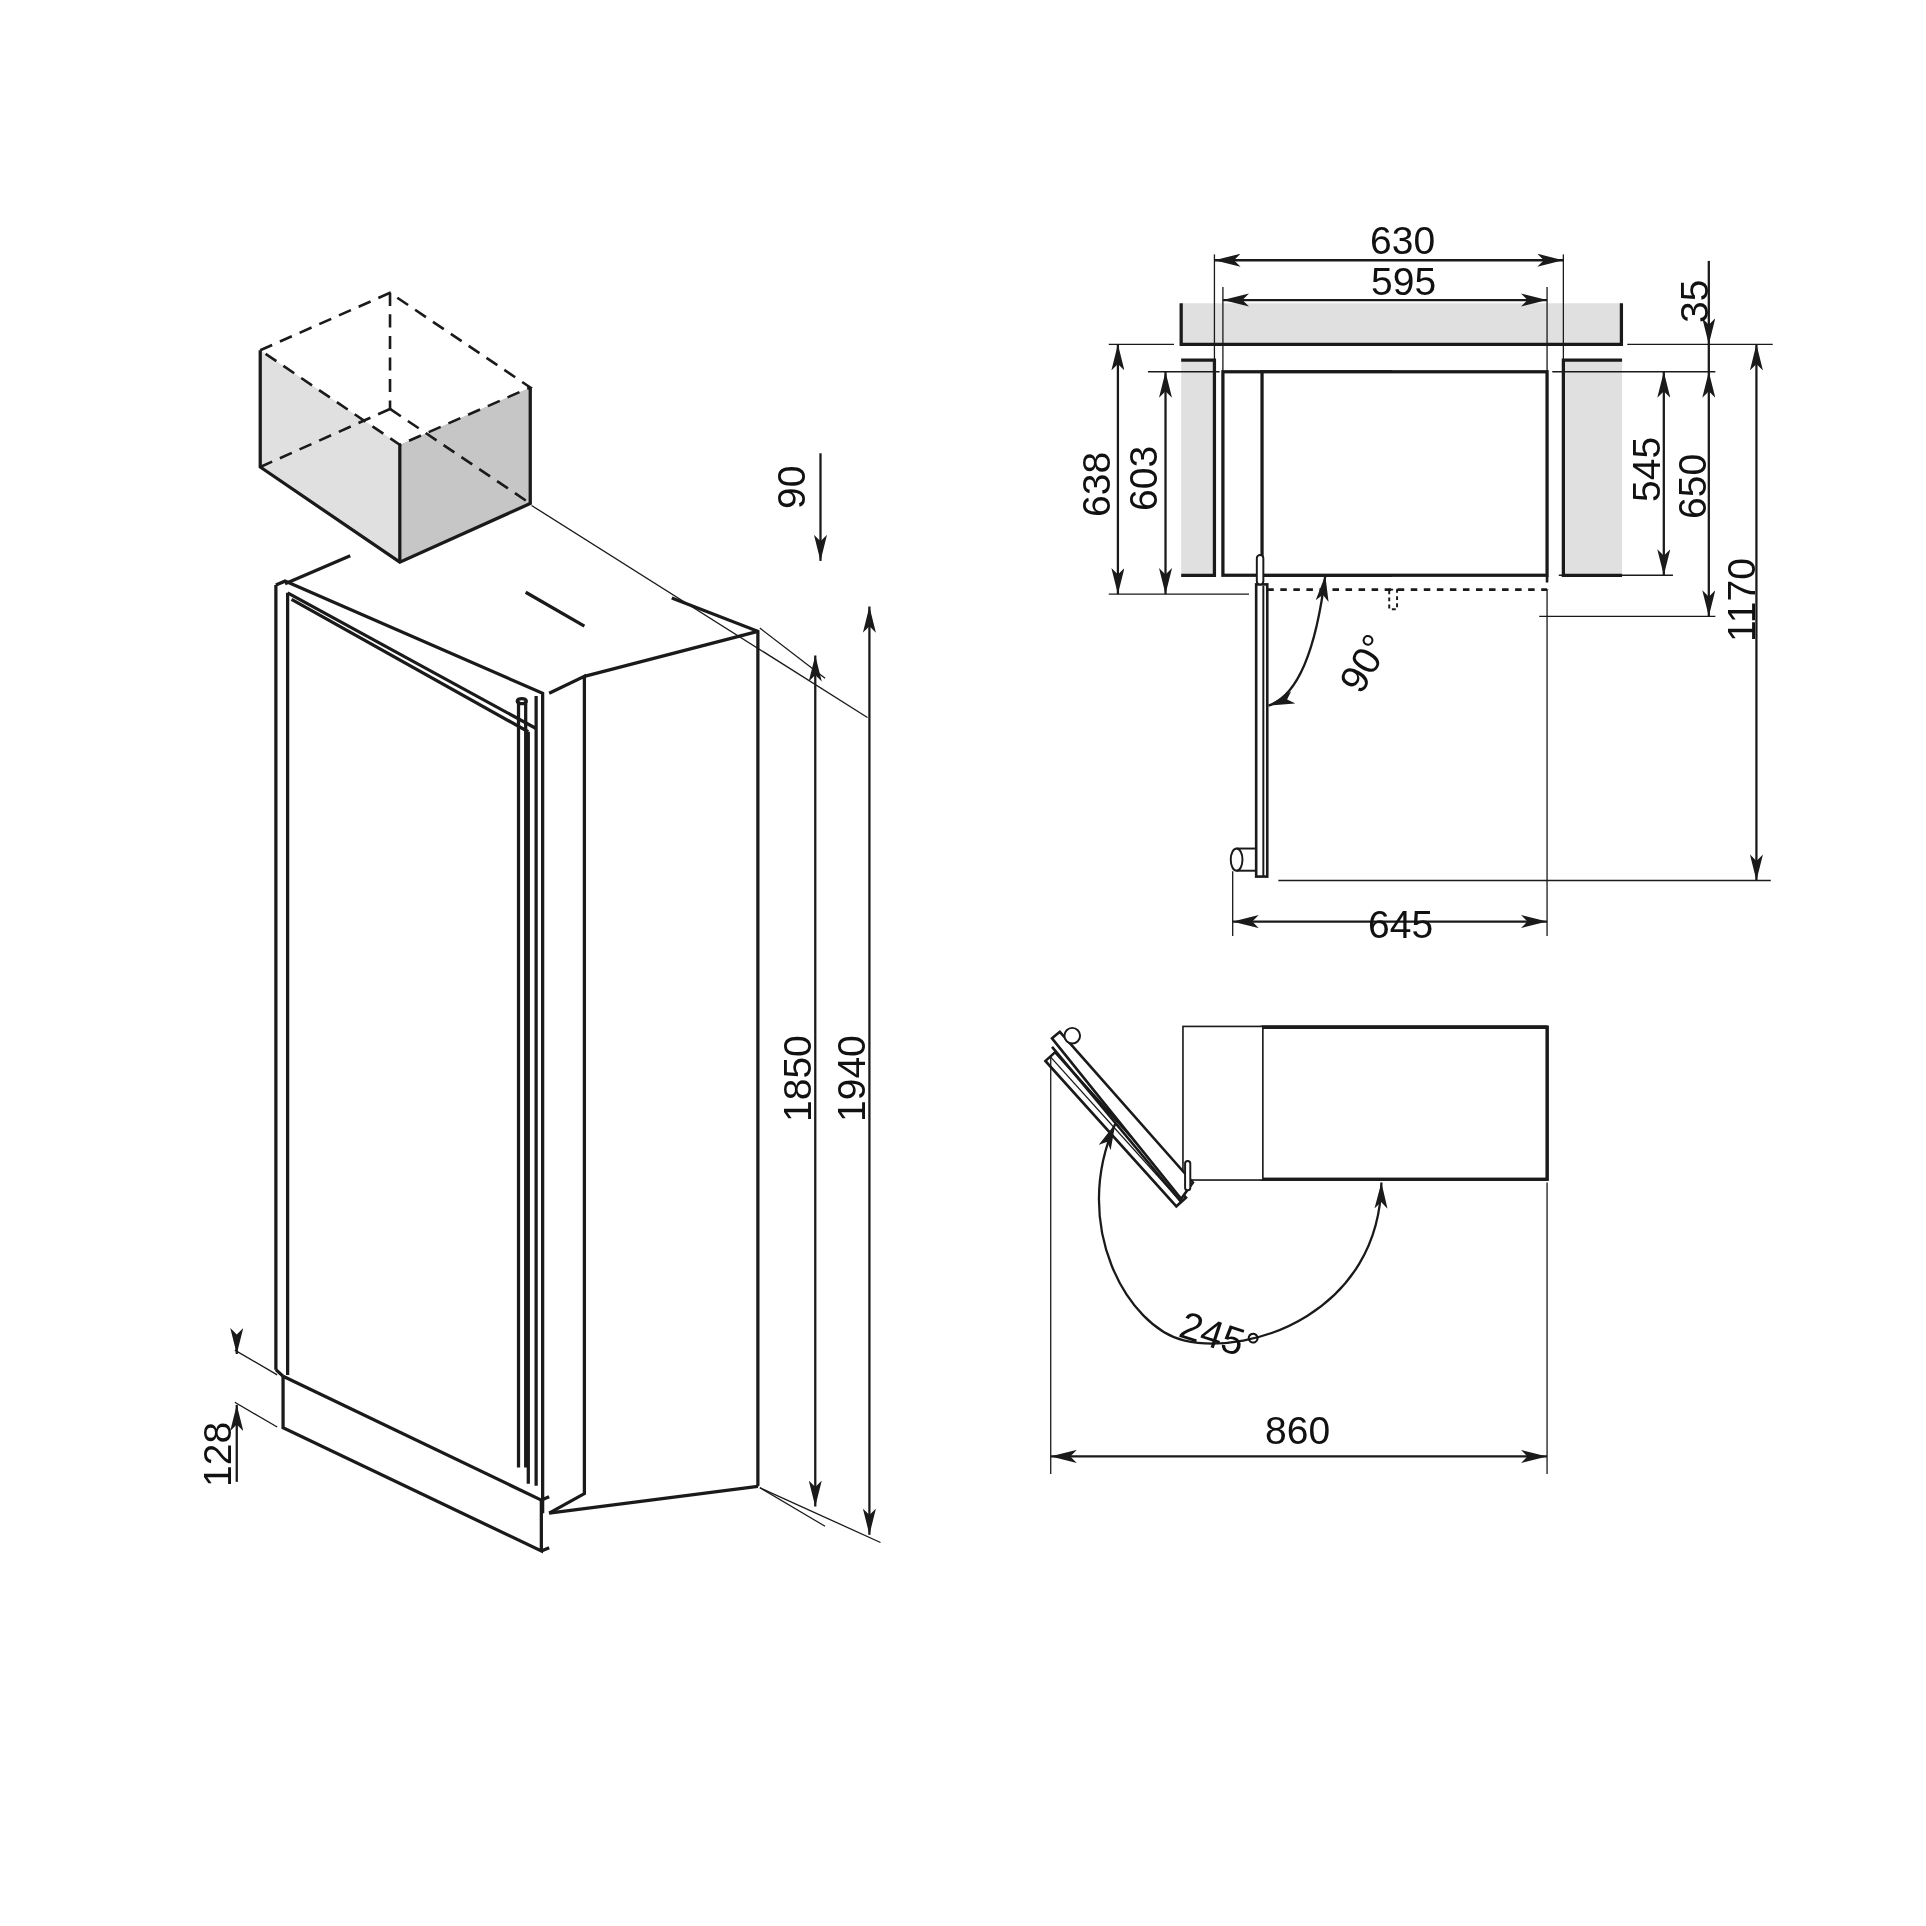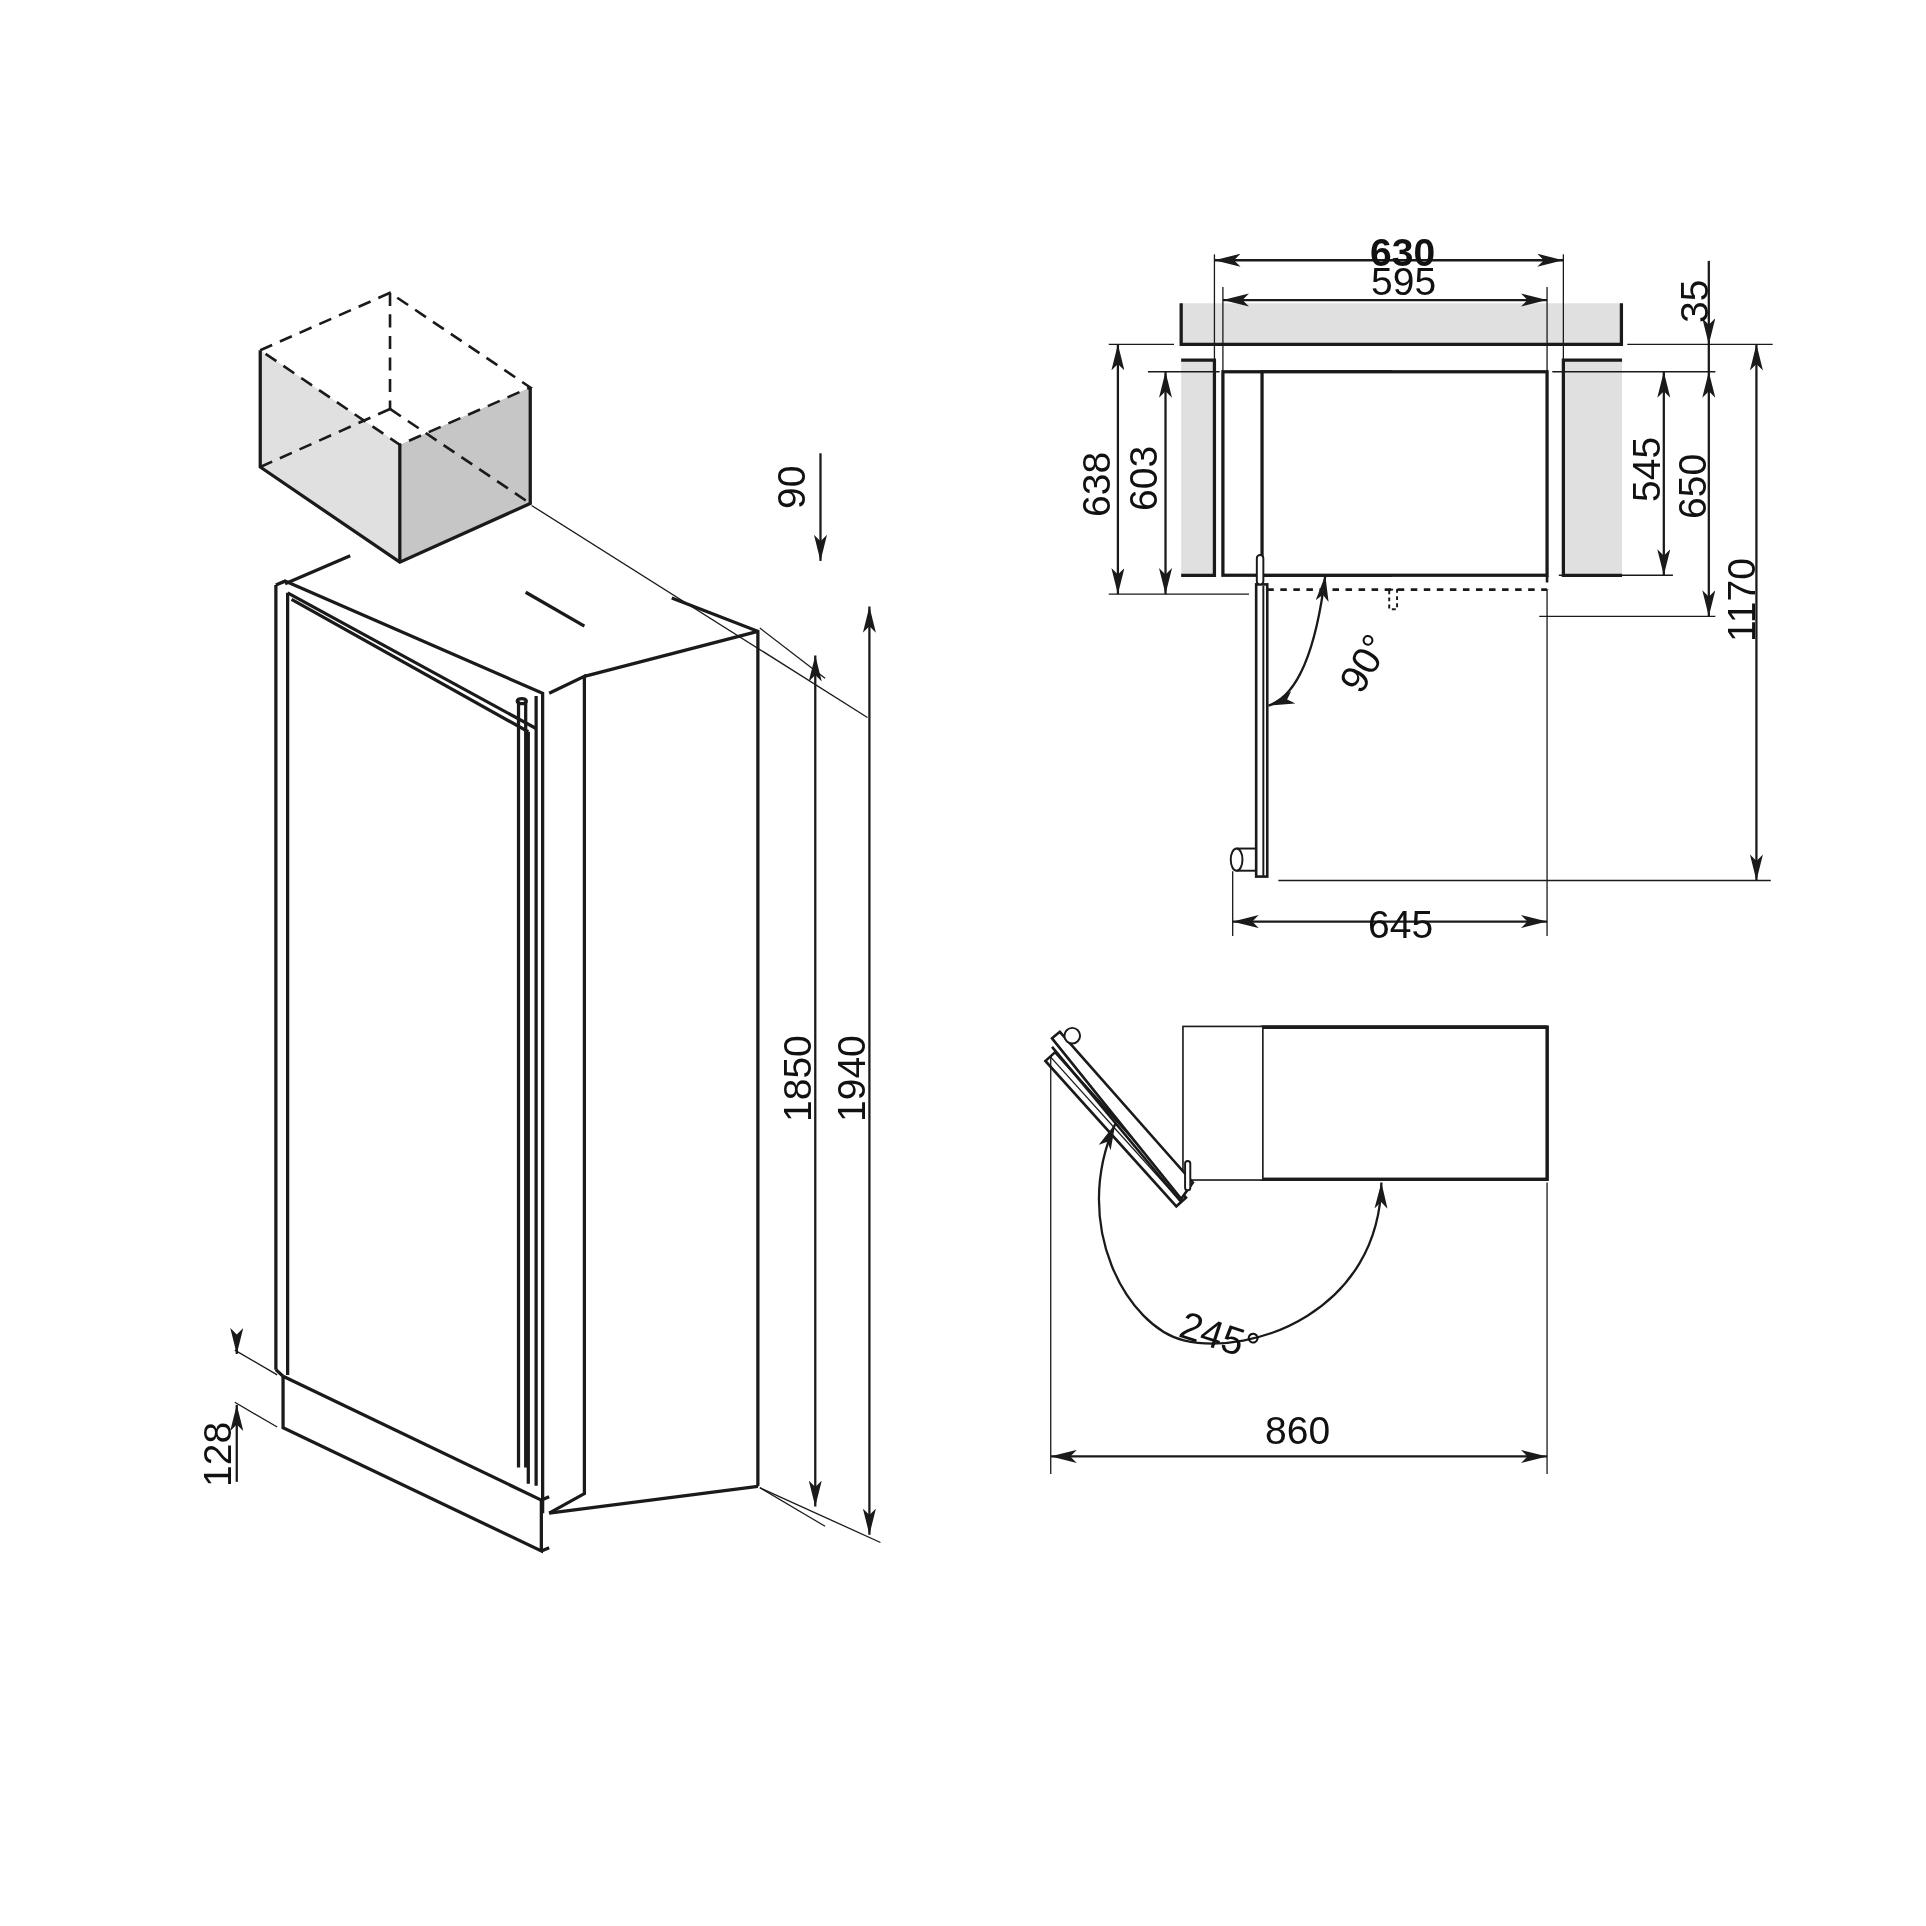--- a/index.html
+++ b/index.html
@@ -215,21 +215,21 @@
   </g>
 </svg>
 
 <div style="position:absolute;left:0;top:0;width:1926px;height:1926px;font-family:'Liberation Sans',sans-serif;font-size:39px;color:#111;">
 
   <div style="position:absolute;left:770px;top:509px;transform:rotate(-90deg);transform-origin:left top;">90</div>
   <div style="position:absolute;left:776px;top:1122px;transform:rotate(-90deg);transform-origin:left top;">1850</div>
   <div style="position:absolute;left:830px;top:1122px;transform:rotate(-90deg);transform-origin:left top;">1940</div>
   <div style="position:absolute;left:196px;top:1487px;transform:rotate(-90deg);transform-origin:left top;">128</div>
 
-  <div style="position:absolute;left:1370px;top:231px;font-weight:bold;">630</div>
+  <div style="position:absolute;left:1370px;top:219px;">630</div>
   <div style="position:absolute;left:1371px;top:260px;">595</div>
   <div style="position:absolute;left:1673px;top:323px;transform:rotate(-90deg);transform-origin:left top;">35</div>
   <div style="position:absolute;left:1075px;top:517px;transform:rotate(-90deg);transform-origin:left top;">638</div>
   <div style="position:absolute;left:1122px;top:511px;transform:rotate(-90deg);transform-origin:left top;">603</div>
   <div style="position:absolute;left:1625px;top:502px;transform:rotate(-90deg);transform-origin:left top;">545</div>
   <div style="position:absolute;left:1671px;top:519px;transform:rotate(-90deg);transform-origin:left top;">650</div>
   <div style="position:absolute;left:1720px;top:642px;transform:rotate(-90deg);transform-origin:left top;">1170</div>
   <div style="position:absolute;left:1368px;top:879px;margin-top:24px;">645</div>
   <div style="position:absolute;left:1331px;top:678px;transform:rotate(-60deg);transform-origin:left top;">90°</div>
 

